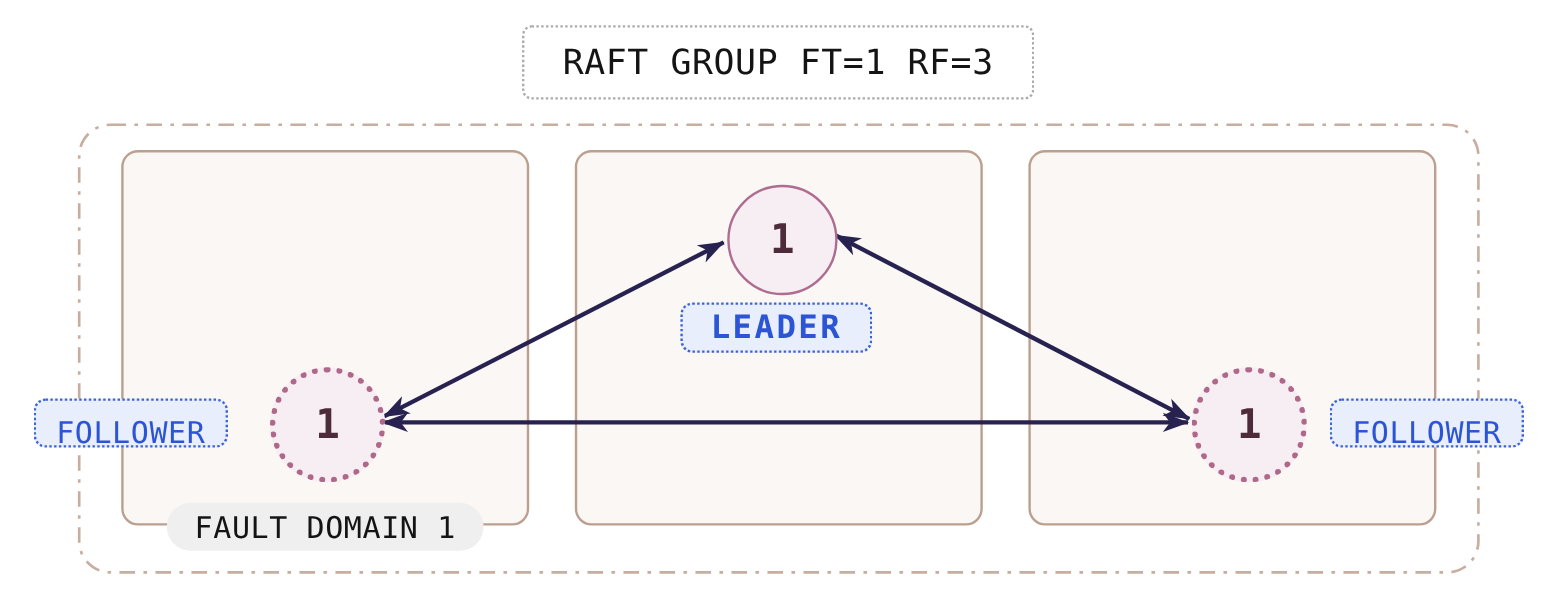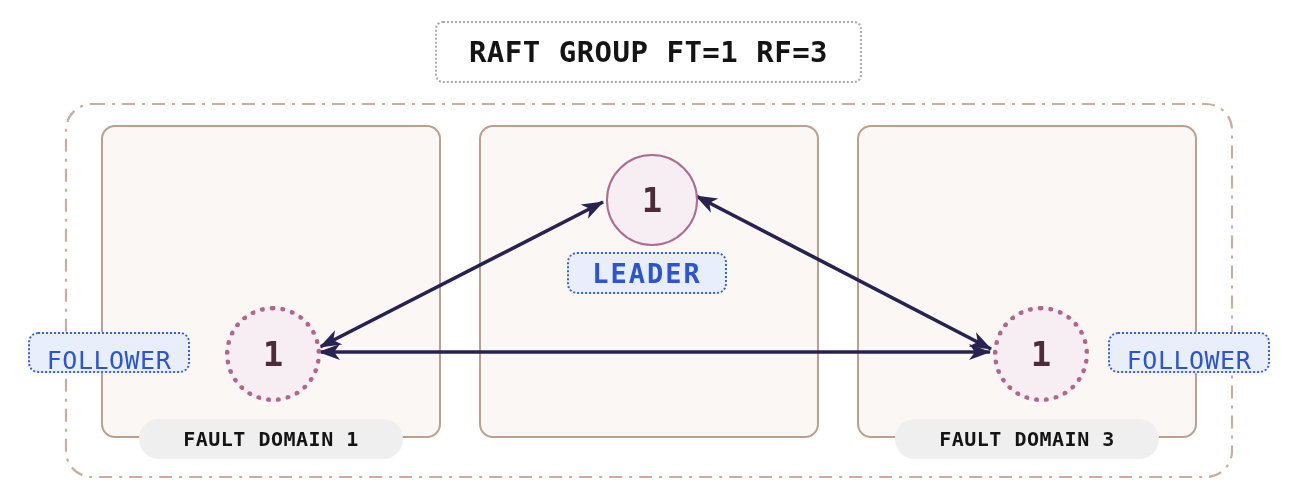--- a/index.html
+++ b/index.html
@@ -31,21 +31,21 @@
   }
   
   .title-box{
     position:absolute; left:435px; top:21px; width:427px; height:62px;
     border:2.5px dotted var(--title-border);
     border-radius:8px;
     background:var(--bg);
     display:flex; align-items:center; justify-content:center;
   }
   .title-box span{
-    font-size:29px; font-weight:700; color:var(--title-text);
+    font-size:29px; font-weight:400; color:var(--title-text);
     letter-spacing:0.5px; white-space:nowrap;
   }
   
   .wires{
     position:absolute; left:0; top:0; z-index:2; pointer-events:none;
   }
   .outer-rect{
     fill:none; stroke:var(--tan-dash); stroke-width:2.2;
     stroke-dasharray:13 7 3 7;
   }
@@ -62,21 +62,21 @@
   .domain.d2{ left:479px; }
   .domain.d3{ left:857px; }
   .domain-pill{
     position:absolute; left:50%; transform:translateX(-50%);
     top:292px; height:40px; width:264px;
     background:var(--pill-bg); border-radius:20px;
     display:flex; align-items:center; justify-content:center;
     z-index:5;
   }
   .domain-pill span{
-    font-size:20px; font-weight:700; color:var(--pill-text);
+    font-size:25px; font-weight:400; color:var(--pill-text);
     letter-spacing:0.5px; white-space:nowrap;
   }
   
   .node-circle{
     position:absolute; border-radius:50%;
     background:var(--circle-fill);
     display:flex; align-items:center; justify-content:center;
     z-index:5;
   }
   .node-circle span{
@@ -128,23 +128,20 @@
     </div>
   </div>
 
   <div class="domain d2">
     <div class="node-circle node-leader">
       <span>1</span>
     </div>
   </div>
 
   <div class="domain d3">
-    <div class="domain-pill">
-      <span>FAULT DOMAIN 3</span>
-    </div>
     <div class="node-circle node-follower node-f3">
       <span>1</span>
     </div>
   </div>
 
   <svg class="wires" width="1298" height="504" viewBox="0 0 1298 504">
     <defs>
       <marker id="head" orient="auto" markerUnits="userSpaceOnUse" markerWidth="26" markerHeight="20" refX="22" refY="10">
         <path class="arrow-head" d="M1,2 L23,10 L1,18 L7,10 Z"></path>
       </marker>

